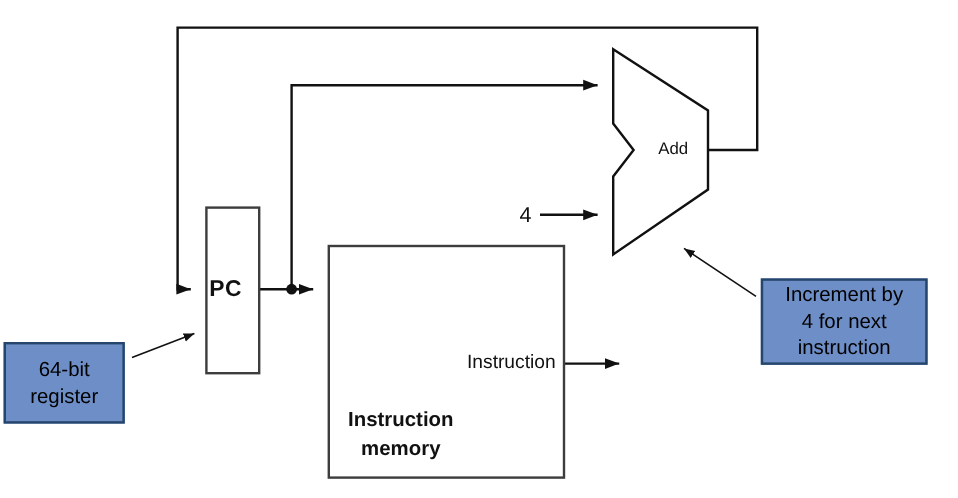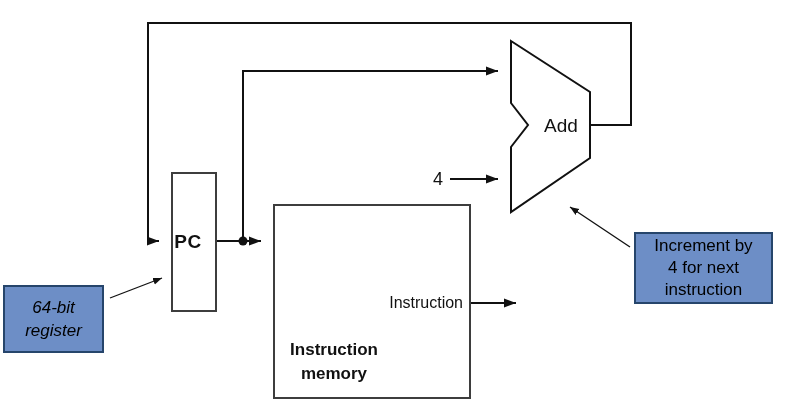--- a/index.html
+++ b/index.html
@@ -46,21 +46,21 @@
   .memory-title {
     left: 283px; top: 338px; width: 102px;
     text-align: center;
     font-weight: bold;
     font-size: 17px;
     line-height: 24px;
   }
   .add-label {
     left: 536px; top: 115px; width: 50px;
     text-align: center;
-    font-size: 19px;
+    font-size: 14px;
   }
   .four-label {
     left: 428px; top: 169px; width: 20px;
     text-align: center;
     font-size: 18px;
   }
   .callout {
     position: absolute;
     background: #6D8EC6;          
     border: 2px solid #26456B;
@@ -69,21 +69,20 @@
     flex-direction: column;
     align-items: center;
     justify-content: center;
     text-align: center;
     font-size: 17px;
     color: #000000;
   }
   .callout-register {
     left: 3px; top: 285px; width: 101px; height: 68px;
     line-height: 23px;
-    font-style: italic;
   }
   .callout-increment {
     left: 634px; top: 232px; width: 139px; height: 72px;
     line-height: 22px;
   }
 </style>
 </head>
 <body>
 
 <div class="stage">

